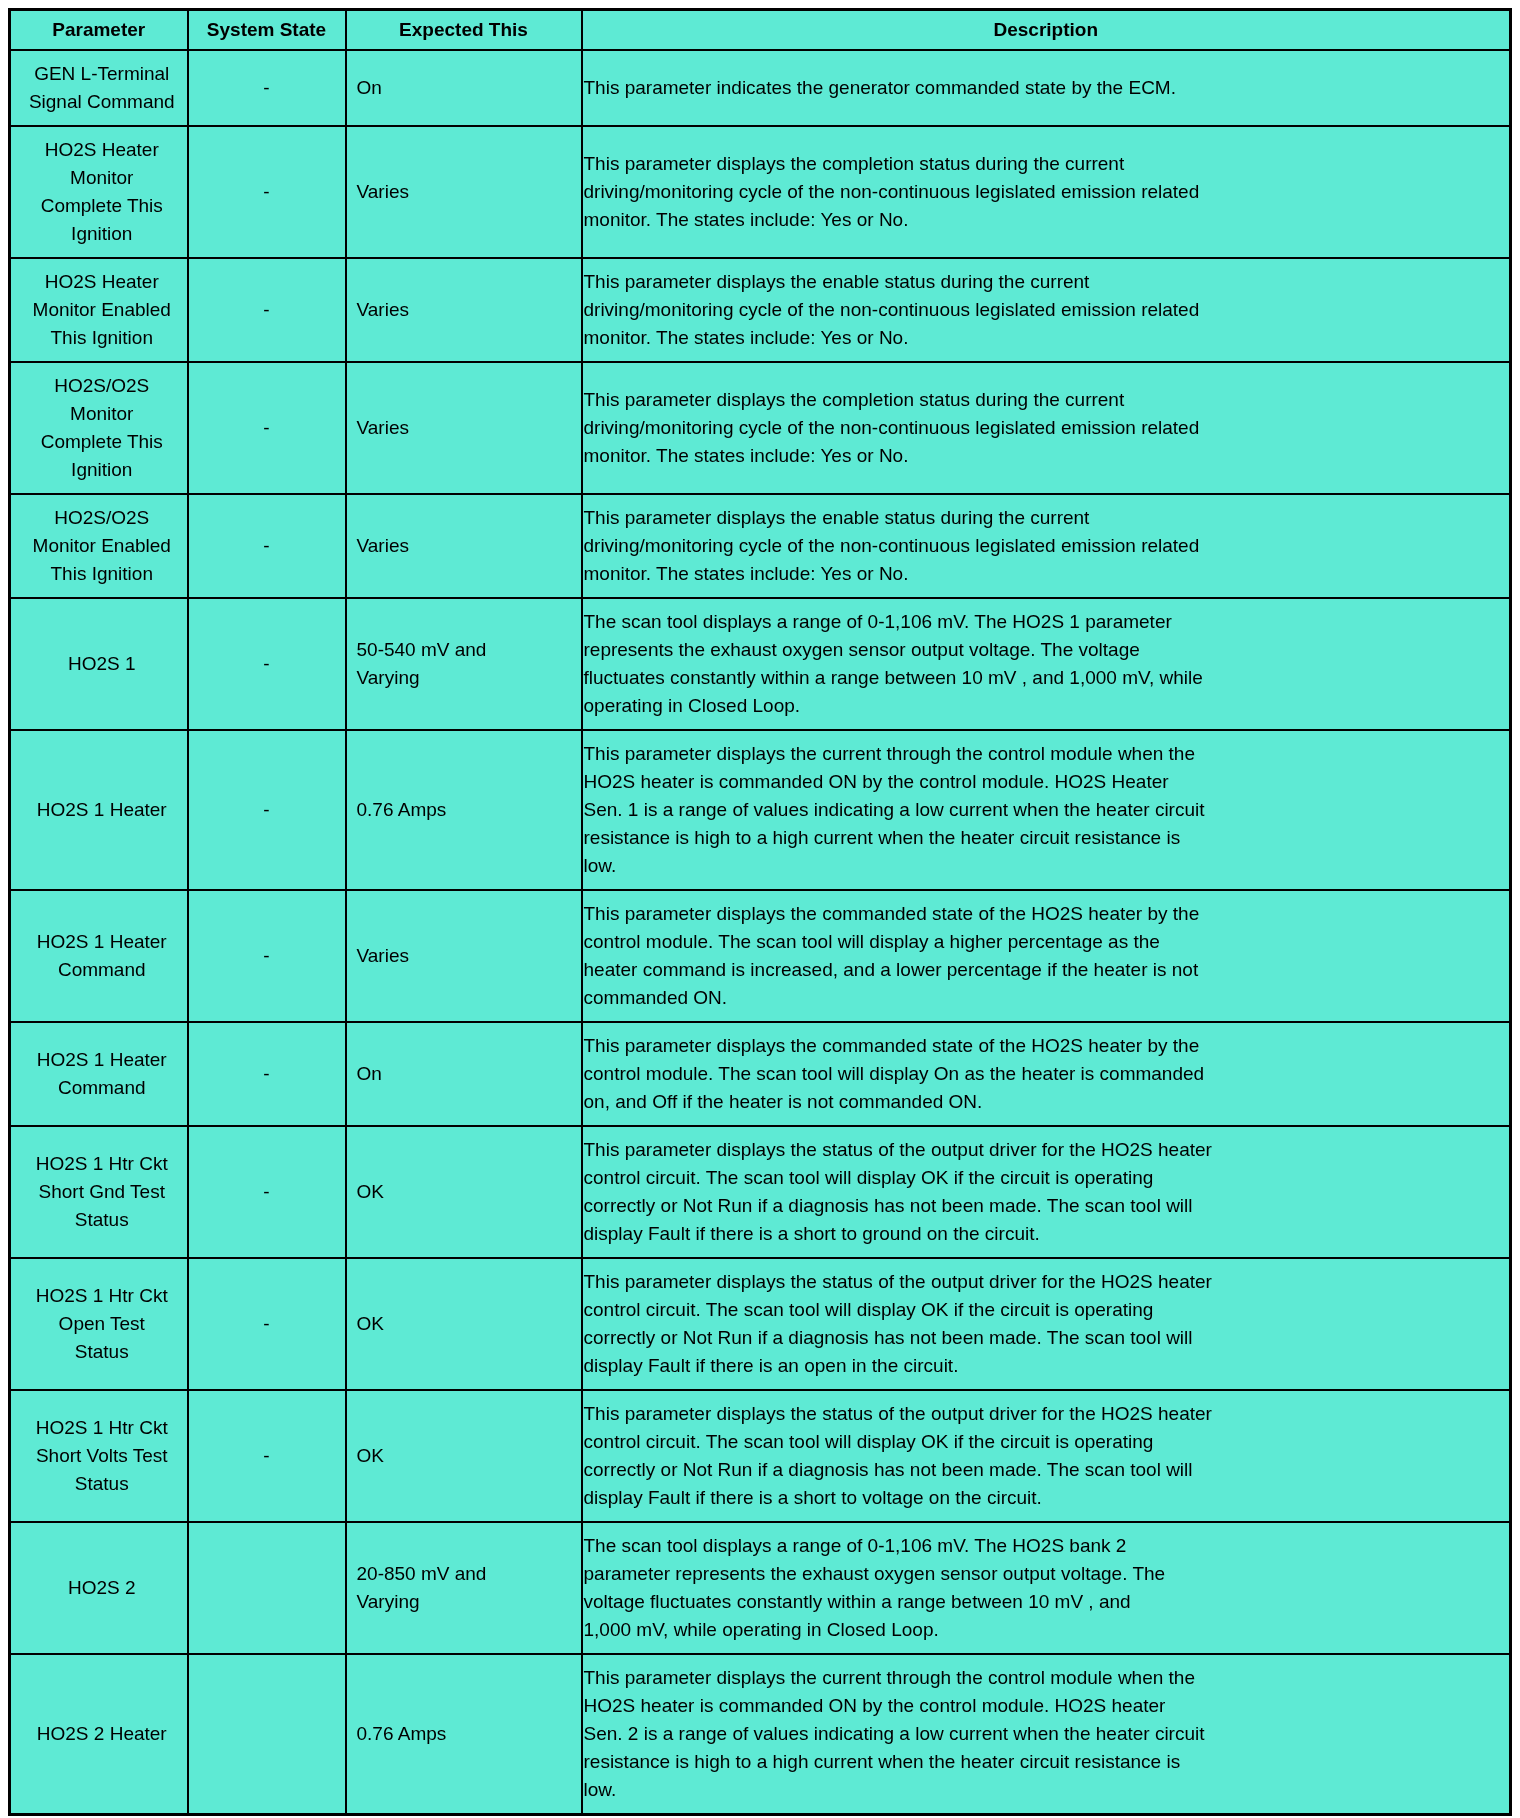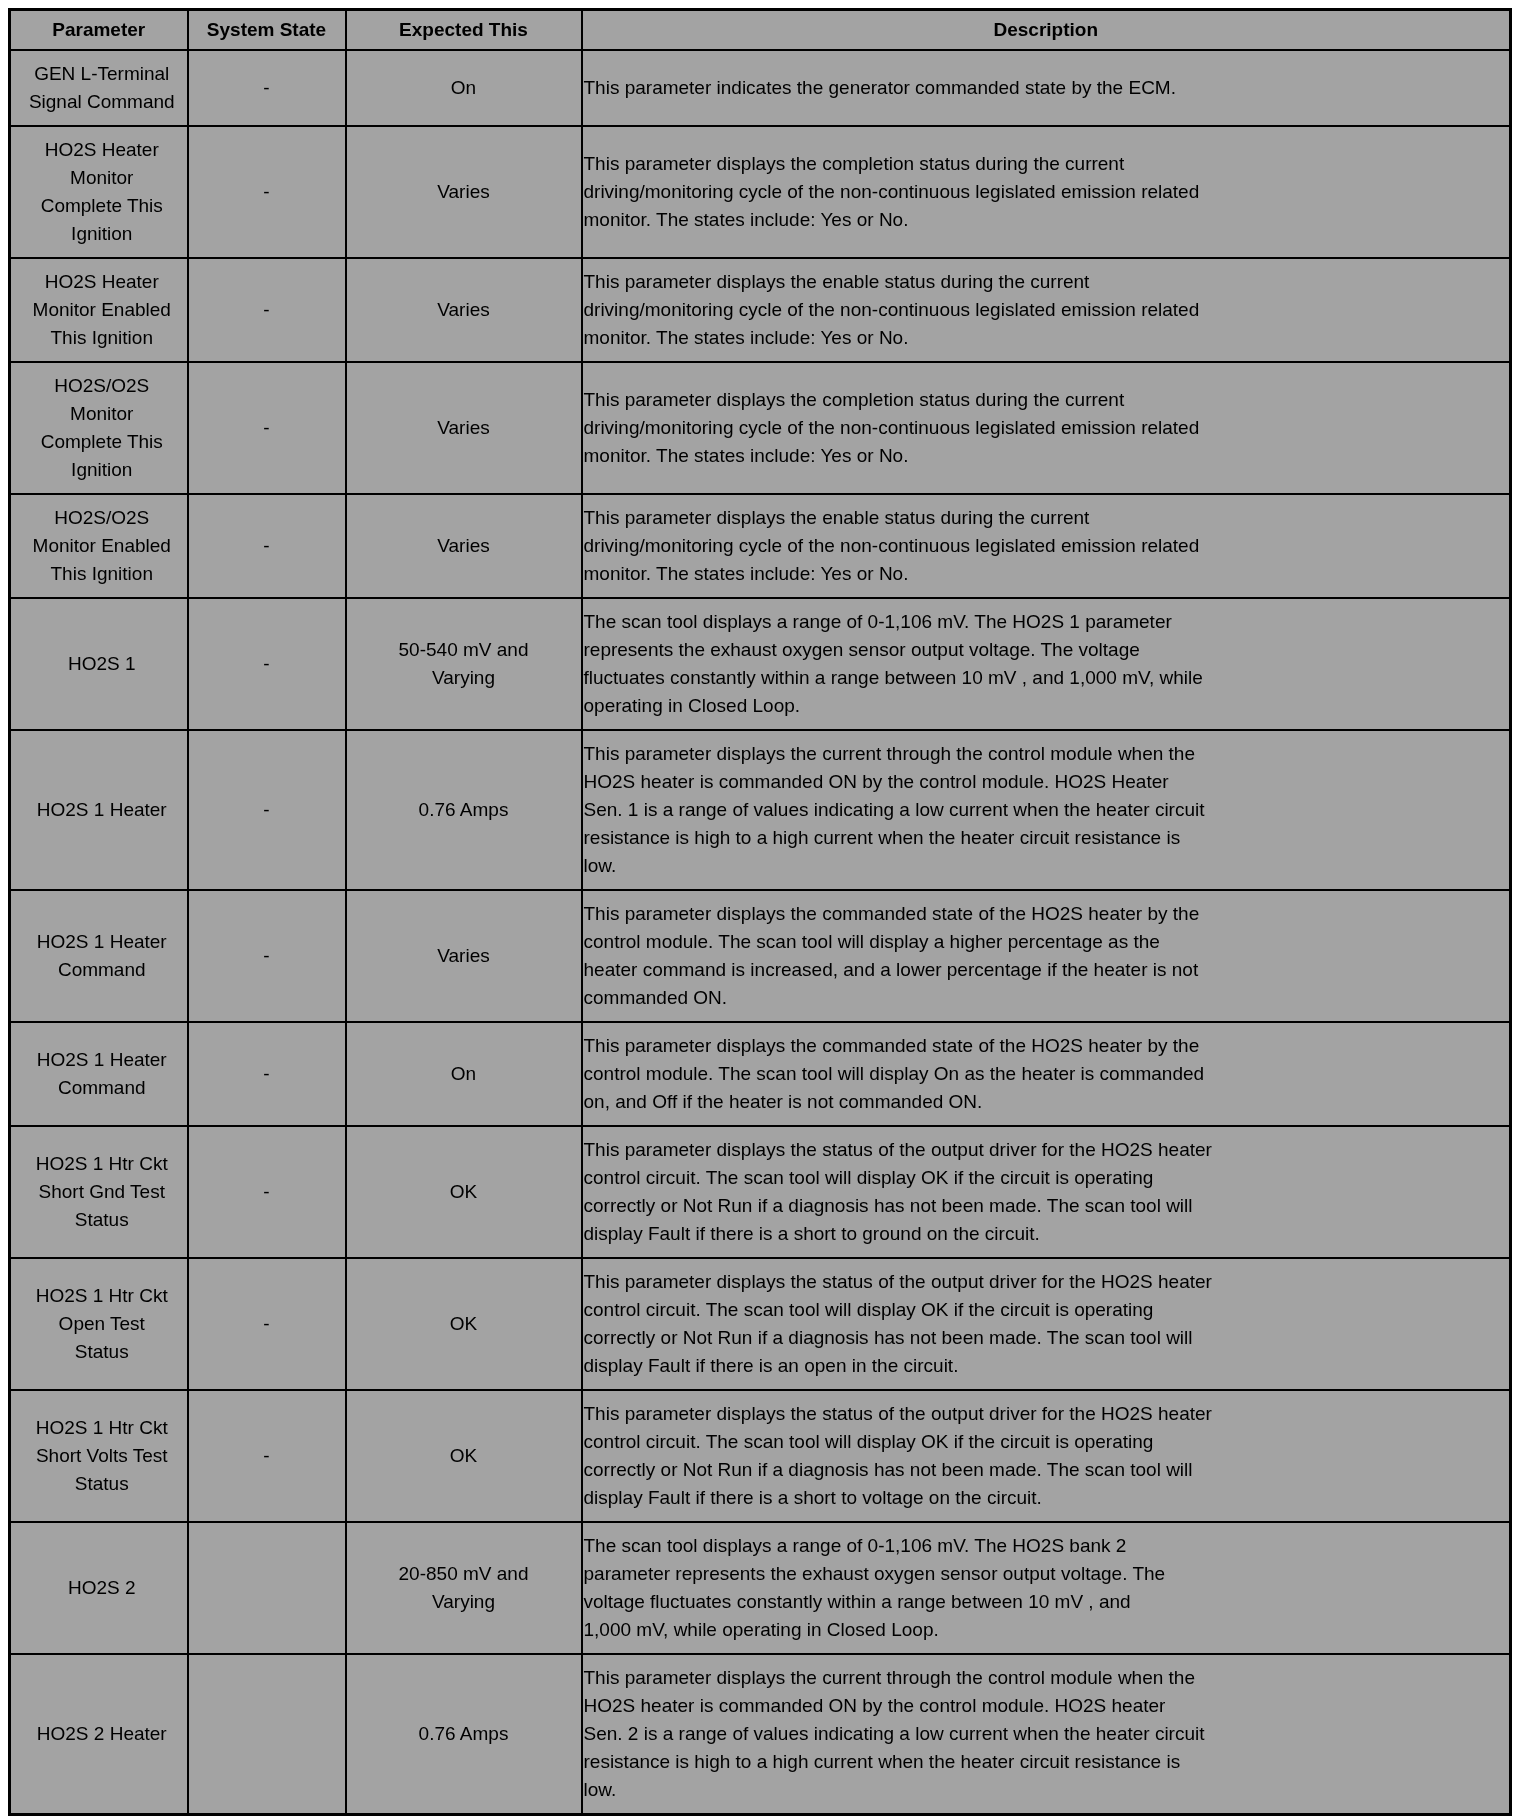--- a/index.html
+++ b/index.html
@@ -9,21 +9,21 @@
     font-family: "Liberation Sans", sans-serif;
   }
   body {
     padding: 8px;
   }
   table {
     border-collapse: collapse;
     table-layout: fixed;
     width: 1504px;
     border: 3px solid #000000;
-    background: #a3a3a3;
+    background: #5eead4;
   }
   th, td {
     border: 2px solid #000000;
     font-size: 19px;
     line-height: 28px;
     vertical-align: middle;
     white-space: pre-line;
     overflow: hidden;
     word-wrap: break-word;
   }
@@ -37,21 +37,21 @@
   }
   td.col-param {
     text-align: center;
     padding-left: 6px;
     padding-right: 0;
   }
   td.col-state {
     text-align: center;
   }
   td.col-expected {
-    text-align: center;
+    text-align: left;
   }
   td.col-desc {
     text-align: left;
     padding-left: 1px;
   }
 </style>
 </head>
 <body>
 
 <table>

